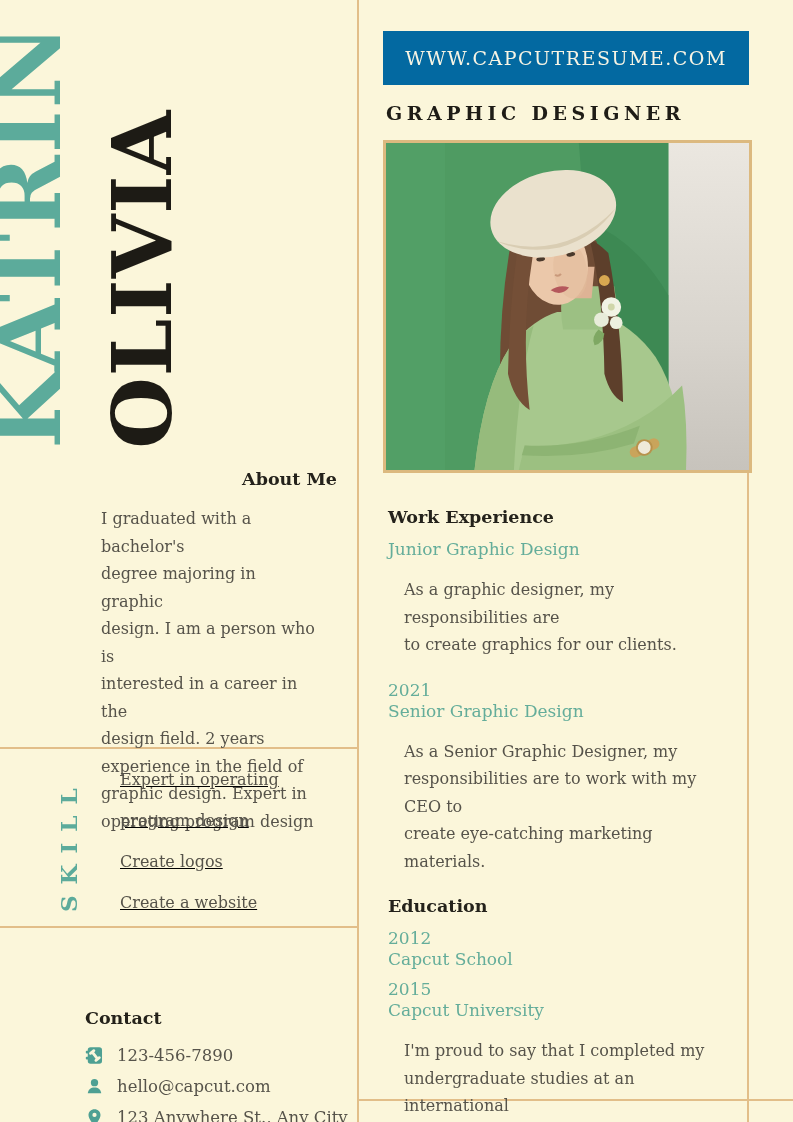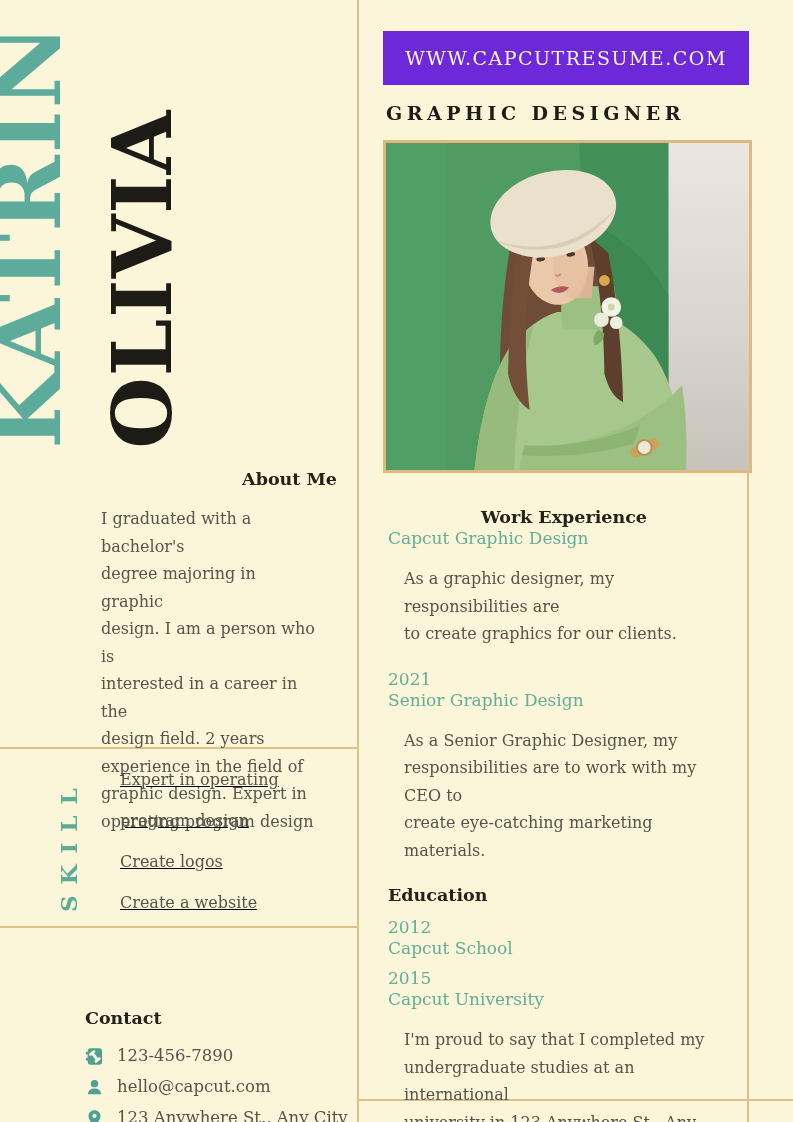--- a/index.html
+++ b/index.html
@@ -36,45 +36,45 @@
     font-size:23px; font-weight:700; letter-spacing:11px; color:#5CAB9B; white-space:nowrap;
   }
   .skill-list {
     position:absolute; left:120px; top:20px; margin:0; padding:0; list-style:none;
     display:flex; flex-direction:column; gap:20px;text-decoration:underline;
   }
   .skill-list li { font-size:16px; line-height:21px; color:#56534A; }
 
   .contact { position:absolute; left:85px; top:1008px; width:272px; }
   .contact .section-heading { margin-bottom:18px; }
-  .contact-row { display:flex; align-items:flex-end; gap:13px; margin-bottom:11px; }
+  .contact-row { display:flex; align-items:flex-start; gap:13px; margin-bottom:11px; }
   .contact-row .txt { font-size:16.5px; color:#56534A; line-height:20px; }
   .cicon { width:19px; height:19px; flex:0 0 19px; }
 
   
   .banner {
     position:absolute; left:383px; top:31px; width:366px; height:54px;
-    background:#6d28d9; display:flex; align-items:center; justify-content:center;
+    background:#0369a1; display:flex; align-items:center; justify-content:center;
   }
   .banner span { color:#F7F4E4; font-size:19px; letter-spacing:1.5px; }
   .job-title {
     position:absolute; left:386px; top:102px;
     font-size:19px; font-weight:700; letter-spacing:4.5px; color:#1E1C16;
   }
   .photo {
     position:absolute; left:383px; top:140px; width:369px; height:333px;
     border:3px solid #DCB97F; box-sizing:border-box; margin:0;
   }
   .photo svg { display:block; width:100%; height:100%; }
 
   .right-col { position:absolute; left:388px; top:507px; width:352px; }
   .entry .year  { font-size:17px; line-height:21px; color:#64AD9A; margin:0; }
   .entry .title { font-size:17px; line-height:21px; color:#64AD9A; margin:0 0 9px 0; }
   .entry .desc  { margin-bottom:21px; }
-  .work-heading { margin-bottom:1px;text-align:center; }
+  .work-heading { margin-bottom:12px; }
   .edu-heading  { margin:1px 0 12px 0; }
 </style>
 </head>
 <body>
 
 <div class="page">
 
   <div class="line vline-main"></div>
   <div class="line vline-right"></div>
   <div class="line hline-br"></div>
@@ -195,21 +195,21 @@
         <rect x="247" y="305" width="32" height="11" rx="5.5" fill="#C9A45B"></rect>
         <circle cx="263" cy="310" r="7.5" fill="#EFE9D9" stroke="#B8924C" stroke-width="2"></circle>
       </g>
     </svg>
   </figure>
 
   <div class="right-col">
     <section>
       <h3 class="section-heading work-heading">Work Experience</h3>
       <div class="entry">
-        <p class="title">Capcut Graphic Design</p>
+        <p class="title">Junior Graphic Design</p>
         <p class="body-text desc">As a graphic designer, my responsibilities are
 to create graphics for our clients.</p>
       </div>
       <div class="entry">
         <p class="year">2021</p>
         <p class="title">Senior Graphic Design</p>
         <p class="body-text desc">As a Senior Graphic Designer, my
 responsibilities are to work with my CEO to
 create eye-catching marketing materials.</p>
       </div>

